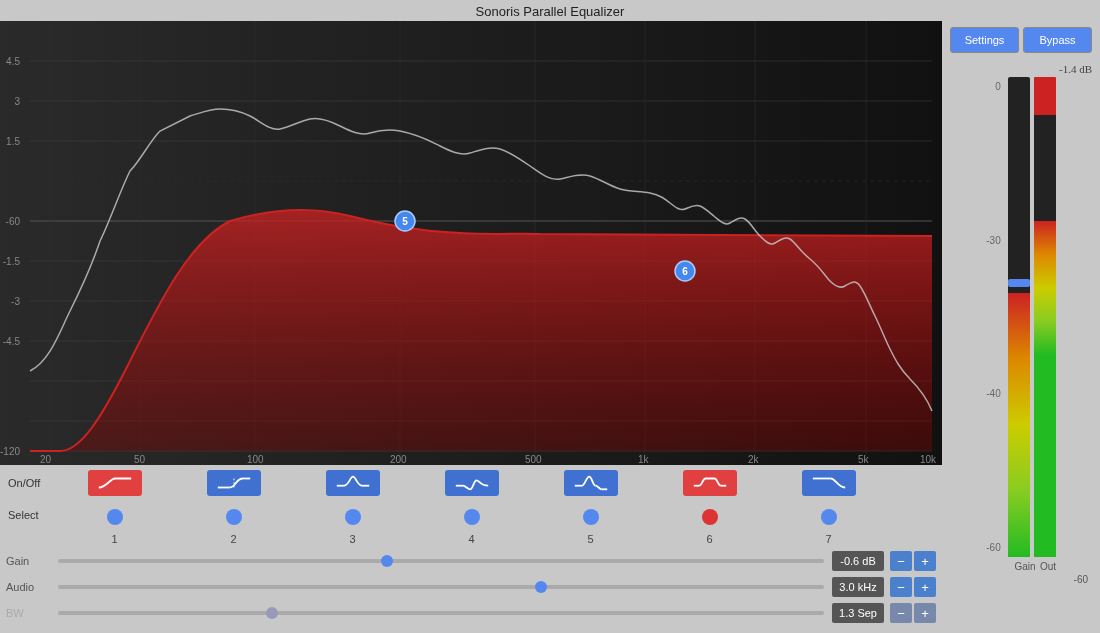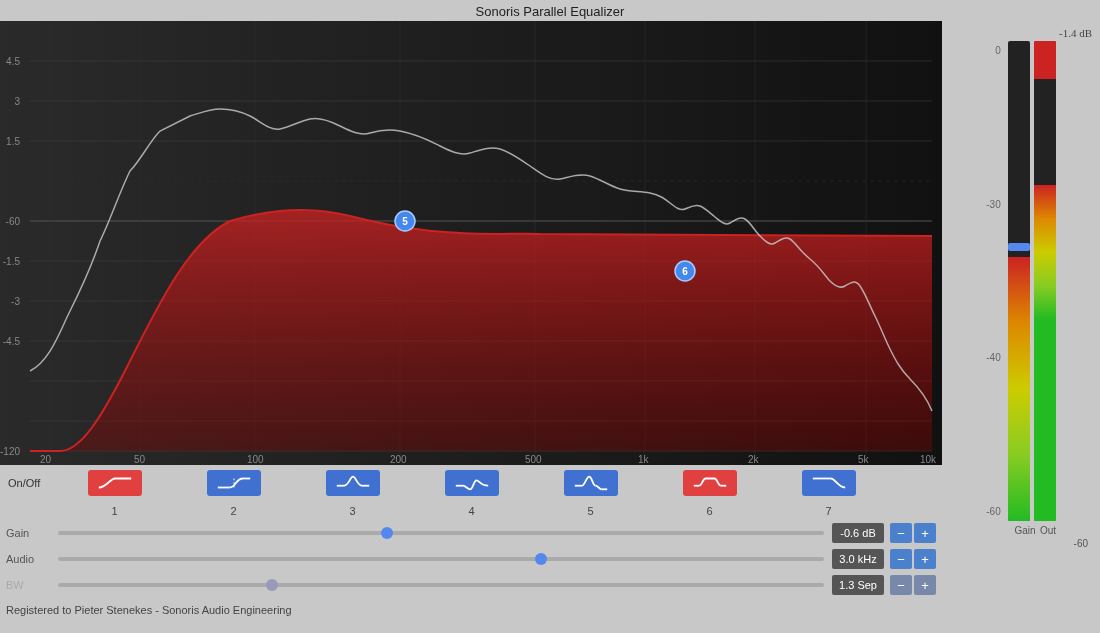--- a/index.html
+++ b/index.html
@@ -474,20 +474,46 @@
             <button class="band-btn band-btn-blue">
               <svg viewBox="0 0 40 20" xmlns="http://www.w3.org/2000/svg">
                 <line x1="2" y1="5" x2="22" y2="5" stroke="white" stroke-width="2"></line>
                 <path d="M 22 5 C 27 5 30 15 38 15" fill="none" stroke="white" stroke-width="2"></path>
               </svg>
             </button>
           </div>
         </div>
       </div>
 
+      <div style="display:flex; align-items:center; height:28px; position:relative;">
+        <div class="row-lbl">Select</div>
+        <div class="bands-container">
+          <div class="band-col">
+            <div class="select-dot"></div>
+          </div>
+          <div class="band-col">
+            <div class="select-dot"></div>
+          </div>
+          <div class="band-col">
+            <div class="select-dot"></div>
+          </div>
+          <div class="band-col">
+            <div class="select-dot"></div>
+          </div>
+          <div class="band-col">
+            <div class="select-dot"></div>
+          </div>
+          <div class="band-col">
+            <div class="select-dot red"></div>
+          </div>
+          <div class="band-col">
+            <div class="select-dot"></div>
+          </div>
+        </div>
+      </div>
 
       <div style="display:flex; align-items:center; height:18px; position:relative;">
         <div class="row-lbl"></div>
         <div class="bands-container">
           <div class="band-col">
               <span class="band-number">1</span>
             </div>
           <div class="band-col">
               <span class="band-number">2</span>
             </div>
@@ -548,20 +574,24 @@
         </div>
       </div>
     </div>
 
     <div id="bottom-bar">
       <span>Registered to Pieter Stenekes - Sonoris Audio Engineering</span>
     </div>
   </div>
 
   <div id="right-panel">
+    <div class="top-buttons2">
+      <button class="top-btn">Settings</button>
+      <button class="top-btn">Bypass</button>
+    </div>
 
     <div id="vu-area">
       <div class="vu-label-top">-1.4 dB</div>
 
       <div style="display:flex; flex-direction:row; align-items:stretch; gap:4px;">
 
         <div style="display:flex; flex-direction:column; justify-content:space-between; height:480px; font-size:10px; color:#666; text-align:right; padding-right:3px; padding-top:4px; padding-bottom:4px;">
           <span>0</span>
           <span>-30</span>
           <span>-40</span>

